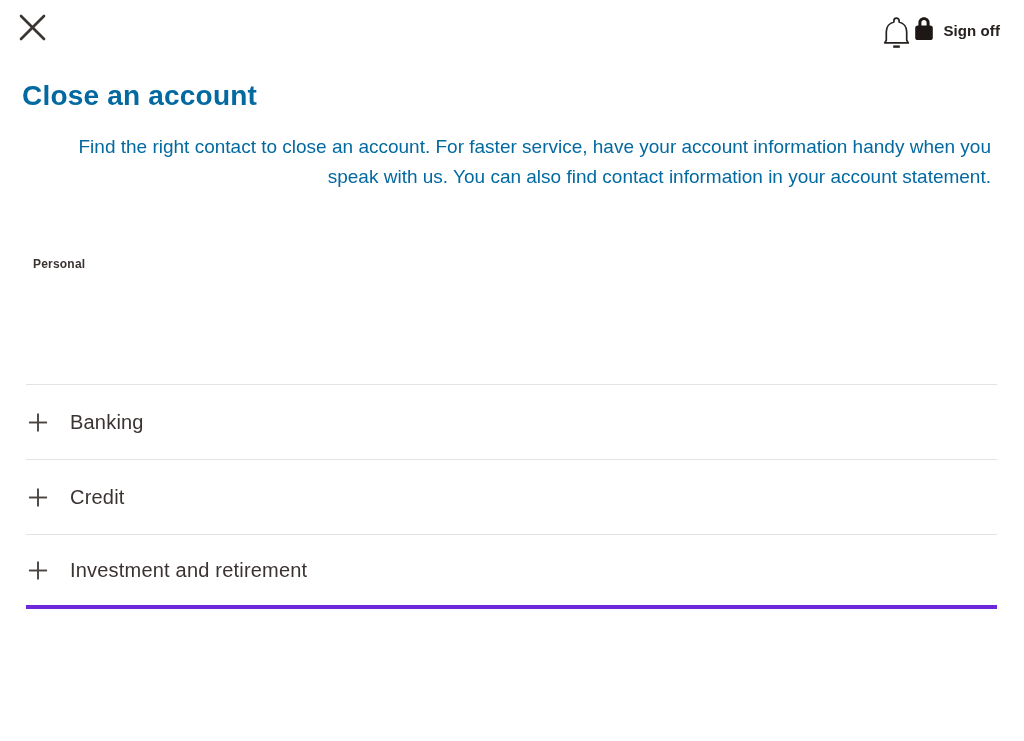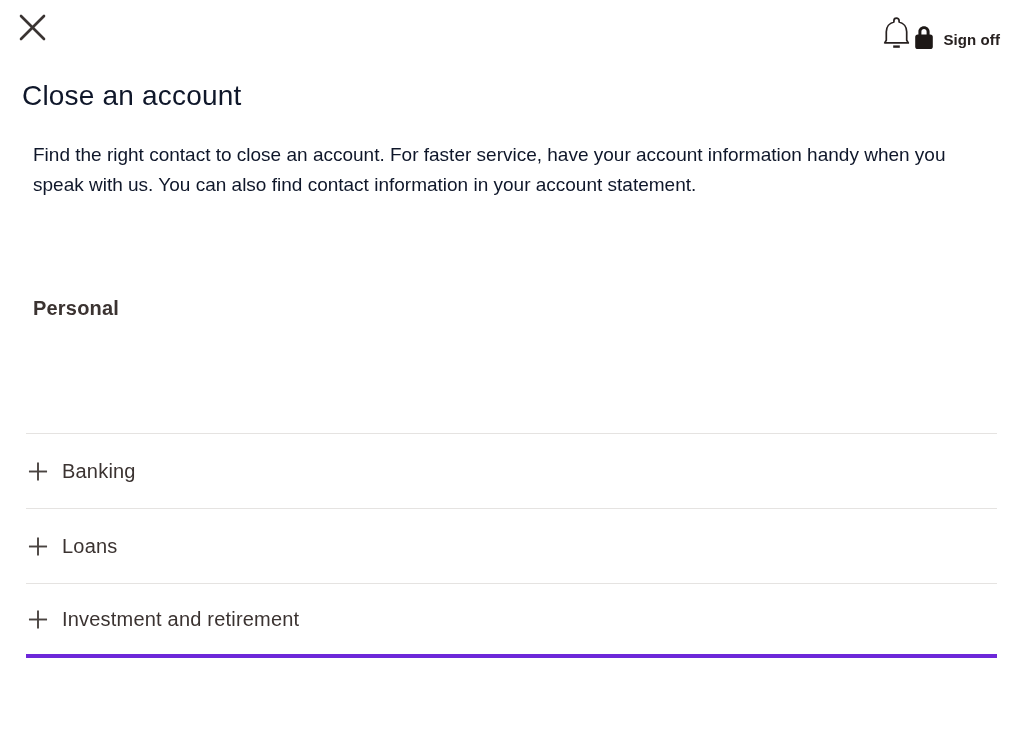--- a/index.html
+++ b/index.html
@@ -26,21 +26,21 @@
     background: none;
     border: none;
     padding: 0;
     margin: 0;
     cursor: pointer;
     display: inline-flex;
     align-items: center;
   }
   .topbar-right {
     display: flex;
-    align-items: flex-end;
+    align-items: flex-start;
     padding-top: 2px;
   }
   .signoff-btn {
     background: none;
     border: none;
     padding: 0;
     cursor: pointer;
     display: inline-flex;
     align-items: center;
     gap: 8px;
@@ -50,35 +50,36 @@
     font-size: 15px;
     font-weight: 700;
     color: #272120;
     letter-spacing: 0.1px;
   }
 
   
   .page-title {
     margin: 22px 0 0 22px;
     font-size: 28px;
-    font-weight: 400;
-    color: #0f172a;
+    font-weight: 700;
+    color: #0369a1;
     letter-spacing: 0.2px;
   }
   .page-description {
-    margin: 28px 30px 0 33px;
+    margin: 20px 30px 0 33px;
     max-width: 958px;
     font-size: 19px;
     line-height: 30px;
     font-weight: 400;
-    color: #0f172a;
+    color: #0369a1;
+    text-align: right;
   }
   .section-label {
-    margin: 97px 0 0 33px;
-    font-size: 20px;
+    margin: 65px 0 0 33px;
+    font-size: 12px;
     font-weight: 700;
     color: #3b3331;
     letter-spacing: 0.2px;
   }
 
   
   .accordion {
     list-style: none;
     margin: 113px 27px 0 26px;
     padding: 0;
@@ -96,21 +97,21 @@
   }
   .plus-wrap {
     width: 20px;
     height: 20px;
     display: inline-flex;
     align-items: center;
     justify-content: center;
     flex: 0 0 auto;
   }
   .row-label {
-    margin-left: 14px;
+    margin-left: 22px;
     font-size: 20px;
     font-weight: 400;
     color: #3b3331;
     letter-spacing: 0.2px;
   }
 </style>
 </head>
 <body>
 
 <header class="topbar">
@@ -164,21 +165,21 @@
   </li>
 
 
   <li class="accordion-row">
     <span class="plus-wrap">
       <svg width="21" height="21" viewBox="0 0 21 21">
         <line x1="10.5" y1="1" x2="10.5" y2="20" stroke="#4a4441" stroke-width="2"></line>
         <line x1="1" y1="10.5" x2="20" y2="10.5" stroke="#4a4441" stroke-width="2"></line>
       </svg>
     </span>
-    <span class="row-label">Loans</span>
+    <span class="row-label">Credit</span>
   </li>
 
   <li class="accordion-row">
     <span class="plus-wrap">
       <svg width="21" height="21" viewBox="0 0 21 21">
         <line x1="10.5" y1="1" x2="10.5" y2="20" stroke="#4a4441" stroke-width="2"></line>
         <line x1="1" y1="10.5" x2="20" y2="10.5" stroke="#4a4441" stroke-width="2"></line>
       </svg>
     </span>
     <span class="row-label">Investment and retirement</span>

